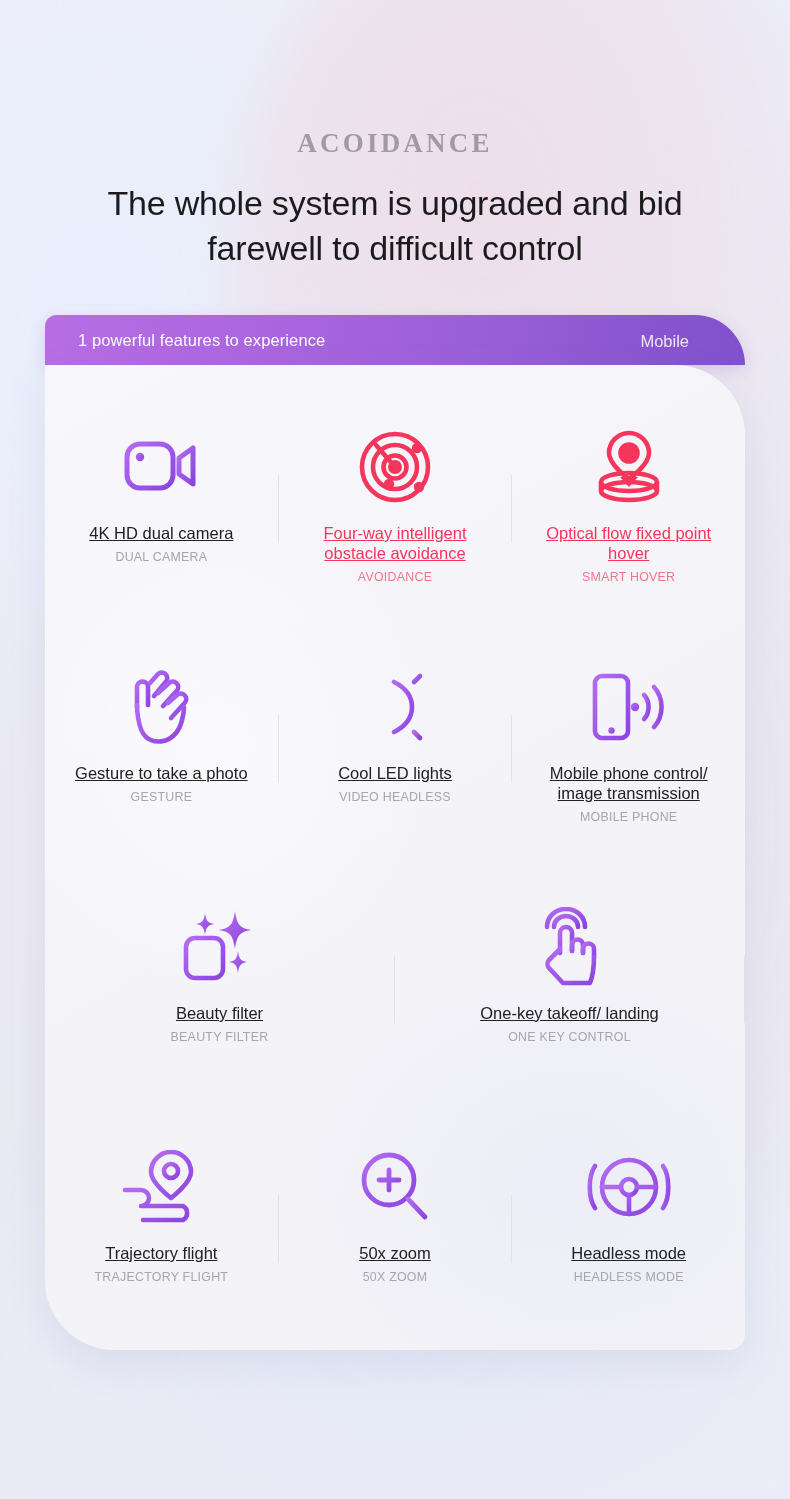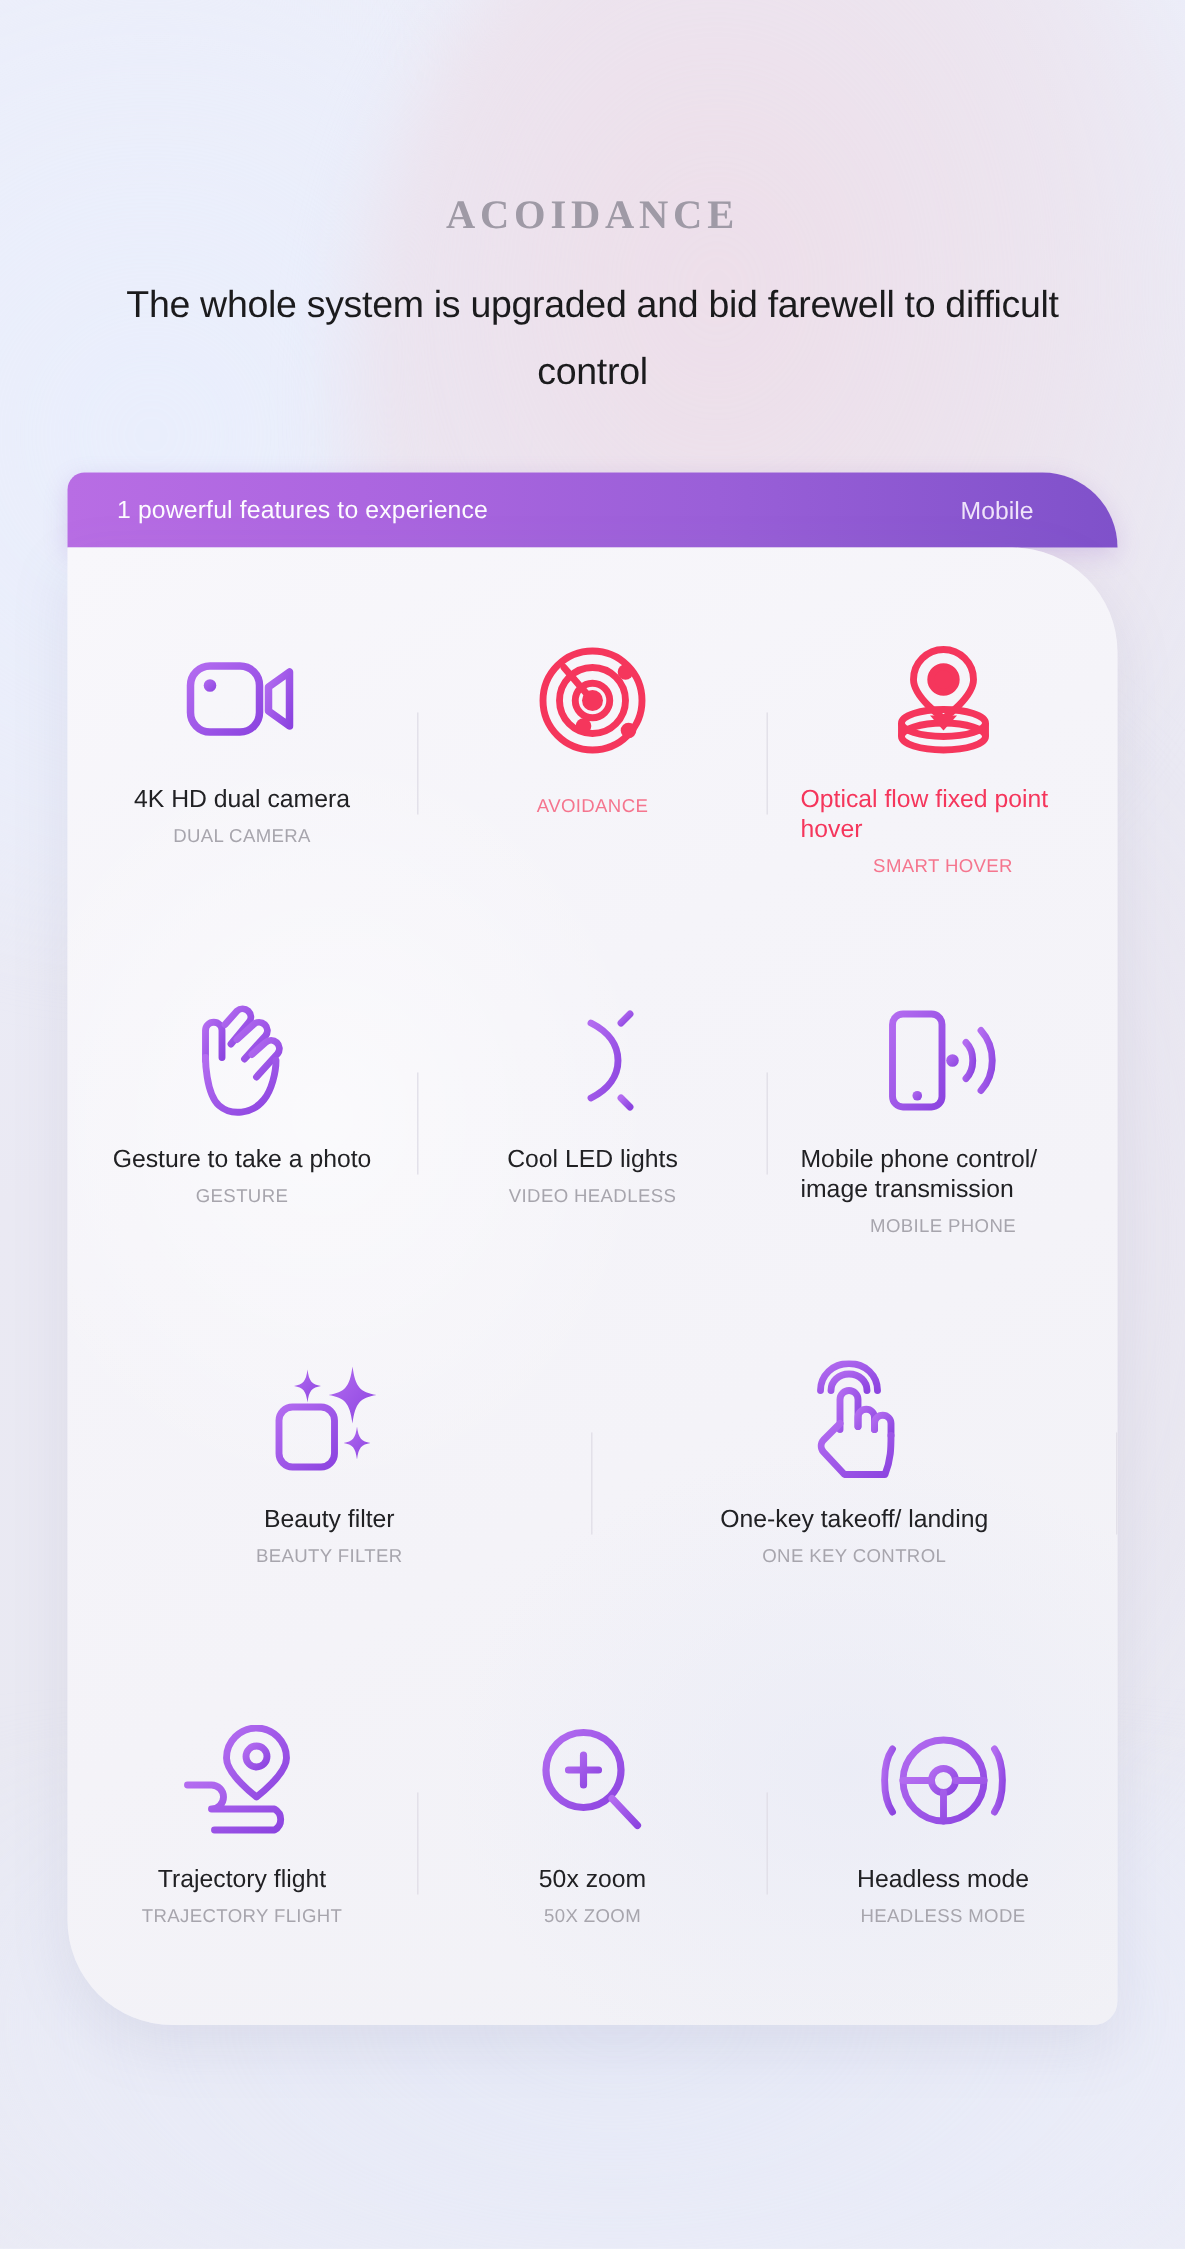--- a/index.html
+++ b/index.html
@@ -44,21 +44,21 @@
   .header { position:relative; text-align:center; padding-top:128px; }
   .brand {
     font-family:"Liberation Serif", serif;
     font-size:27px;
     letter-spacing:3.2px;
     color:#9f9aa6;
     font-weight:700;
   }
   .headline {
     margin-top:22px;
-    font-size:25px;
+    font-size:34px;
     line-height:45px;
     color:#1b1b1d;
     font-weight:400;
     padding:0 55px;
     letter-spacing:-0.2px;
   }
 
   
   .card-wrap { position:relative; margin-top:44px; }
   .banner {
@@ -102,22 +102,23 @@
   .row { display:flex; height:240px; }
   .divider { width:1px; align-self:center; height:68px; background:#dfdde6; opacity:.85; }
 
   .cell {
     flex:1; display:flex; flex-direction:column;
     align-items:center;
     padding-top:22px;
   }
   .icon-box { height:112px; display:flex; align-items:center; justify-content:center; }
   .title {
-    font-size:16.5px; line-height:20px; color:#212124; 
+    font-size:16.5px; line-height:20px; color:#212124; text-align:center;
     max-width:190px;
+    text-decoration:underline;
   }
   .sub {
     margin-top:7px; font-size:12.4px; color:#a7a5ad; text-align:left;
     letter-spacing:.25px;
   }
   .cell.accent .title { color:#f5365c; }
   .cell.accent .sub { color:#f5758e; }
   .t360 { font-size:31px; font-weight:700; fill:none; }
 </style>
 </head>
@@ -172,20 +173,21 @@
                 <circle cx="39" cy="39" r="22"></circle>
                 <circle cx="39" cy="39" r="11.5"></circle>
                 <path d="M20 17 L39 39"></path>
               </g>
               <circle cx="39" cy="39" r="7" fill="#f5365c"></circle>
               <circle cx="61" cy="20" r="5.2" fill="#f5365c"></circle>
               <circle cx="33" cy="56" r="5.2" fill="#f5365c"></circle>
               <circle cx="63" cy="59" r="5.2" fill="#f5365c"></circle>
             </svg>
           </div>
+          <div class="title">Four-way intelligent obstacle avoidance</div>
           <div class="sub">AVOIDANCE</div>
         </div>
         <div class="divider"></div>
         <div class="cell accent">
           <div class="icon-box">
             <svg width="80" height="80" viewBox="0 0 80 80">
               <g fill="none" stroke="#f5365c" stroke-width="4.6">
                 <path d="M40 6 C51 6 60 15 60 26 C60 38 40 52 40 52 C40 52 20 38 20 26 C20 15 29 6 40 6 Z"></path>
                 <circle cx="40" cy="26" r="8.5" fill="#f5365c"></circle>
                 <ellipse cx="40" cy="55" rx="28" ry="9"></ellipse>

